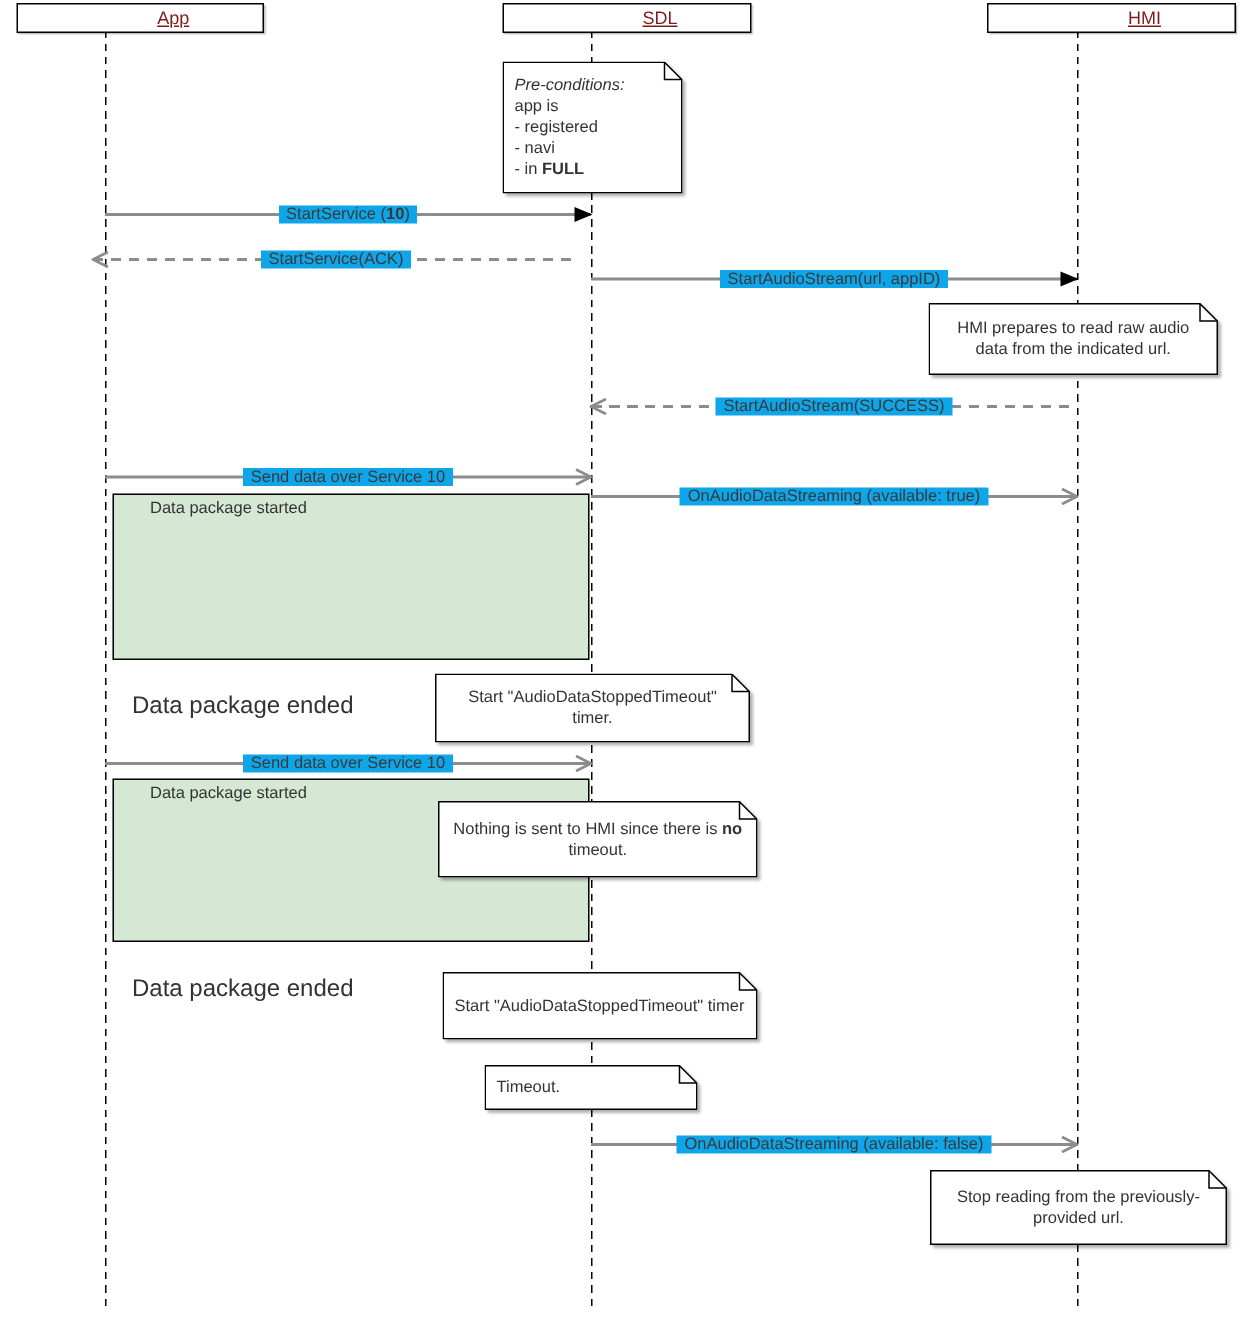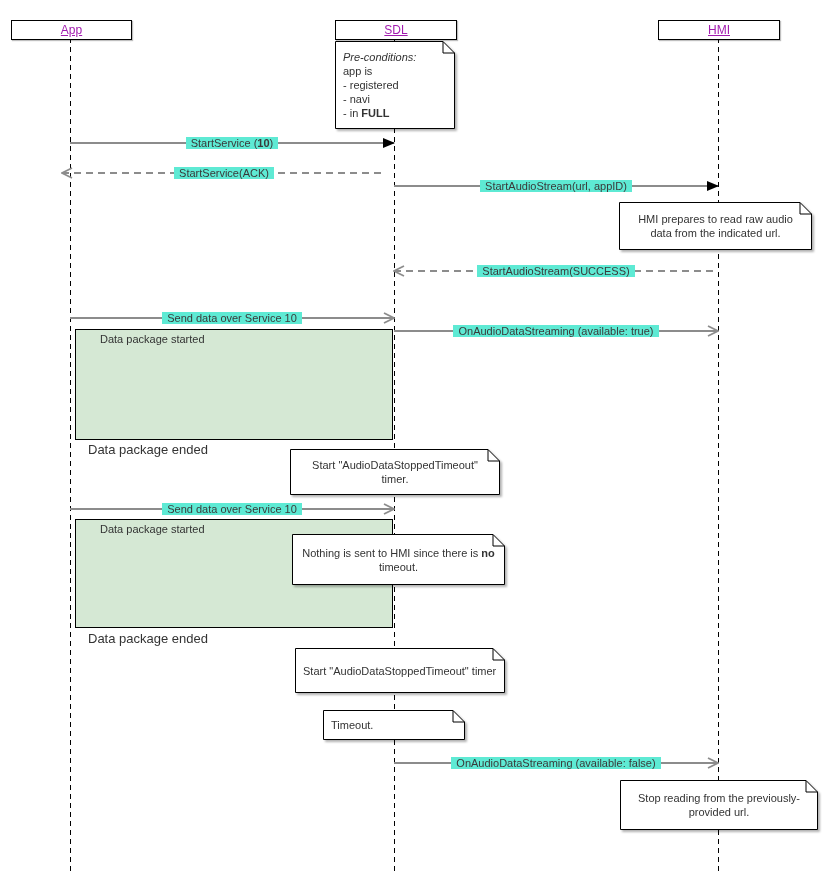--- a/index.html
+++ b/index.html
@@ -7,45 +7,45 @@
     position:relative; width:840px; height:890px; background:#ffffff;
     font-family:"Liberation Sans", sans-serif; color:#333; overflow:hidden;
   }
   
   .lifeline {
     position:absolute; top:20px; height:852px; width:1px;
     background-image:repeating-linear-gradient(to bottom,#000 0,#000 5px,transparent 5px,transparent 9px);
   }
   
   .actor {
-    position:absolute; top:20px; height:18px; background:#fff; border:1px solid #000;
+    position:absolute; top:2px; height:18px; background:#fff; border:1px solid #000;
     display:flex; align-items:center; justify-content:center;
-    font-size:12px; color:#a21caf; box-shadow:1px 1px 1px rgba(0,0,0,0.25);
+    font-size:12px; color:#7f1d1d; box-shadow:1px 1px 1px rgba(0,0,0,0.25);padding-left:44px;
   }
   .actor span { text-decoration:underline; }
   
   .msg { position:absolute; height:14px; display:flex; align-items:center; justify-content:center; }
   .mline { position:absolute; left:0; right:0; top:6px; height:2px; }
   .mline.solid { background:#8c8c8c; }
   .mline.dashed { background:repeating-linear-gradient(to right,#8c8c8c 0,#8c8c8c 7px,transparent 7px,transparent 12px); }
   .mlabel {
-    position:relative; z-index:1; background:#5eead4; padding:0 5px;
+    position:relative; z-index:1; background:#0ea5e9; padding:0 5px;
     font-size:11px; color:#3a3a3a; white-space:nowrap;
   }
   .head-filled-right {
     position:absolute; right:-1px; top:2px; width:0; height:0;
     border-top:5px solid transparent; border-bottom:5px solid transparent; border-left:12px solid #000;
   }
   .head-open { position:absolute; top:1px; width:12px; height:12px; }
   .head-open.right { right:-1px; }
   .head-open.left { left:-1px; }
   
   .package { position:absolute; background:#d5e8d4; border:1px solid #000; box-sizing:border-box; }
   .package-label { padding:3px 0 0 24px; font-size:11px; color:#333; }
-  .package-ended { position:absolute; font-size:13px; color:#333; }
+  .package-ended { position:absolute; font-size:16px; color:#333;margin-top:20px; }
   
   .note {
     position:absolute; display:flex; align-items:center; justify-content:flex-start;
     text-align:center; font-size:11px; line-height:14px; color:#333; box-sizing:border-box;
   }
   .note svg.note-outline { position:absolute; left:0; top:0; filter:drop-shadow(2px 2px 1px rgba(0,0,0,0.3)); }
   .note-text { position:relative; z-index:1; padding:2px 8px; }
   .note-text.left { text-align:left; }
 </style>
 </head>

